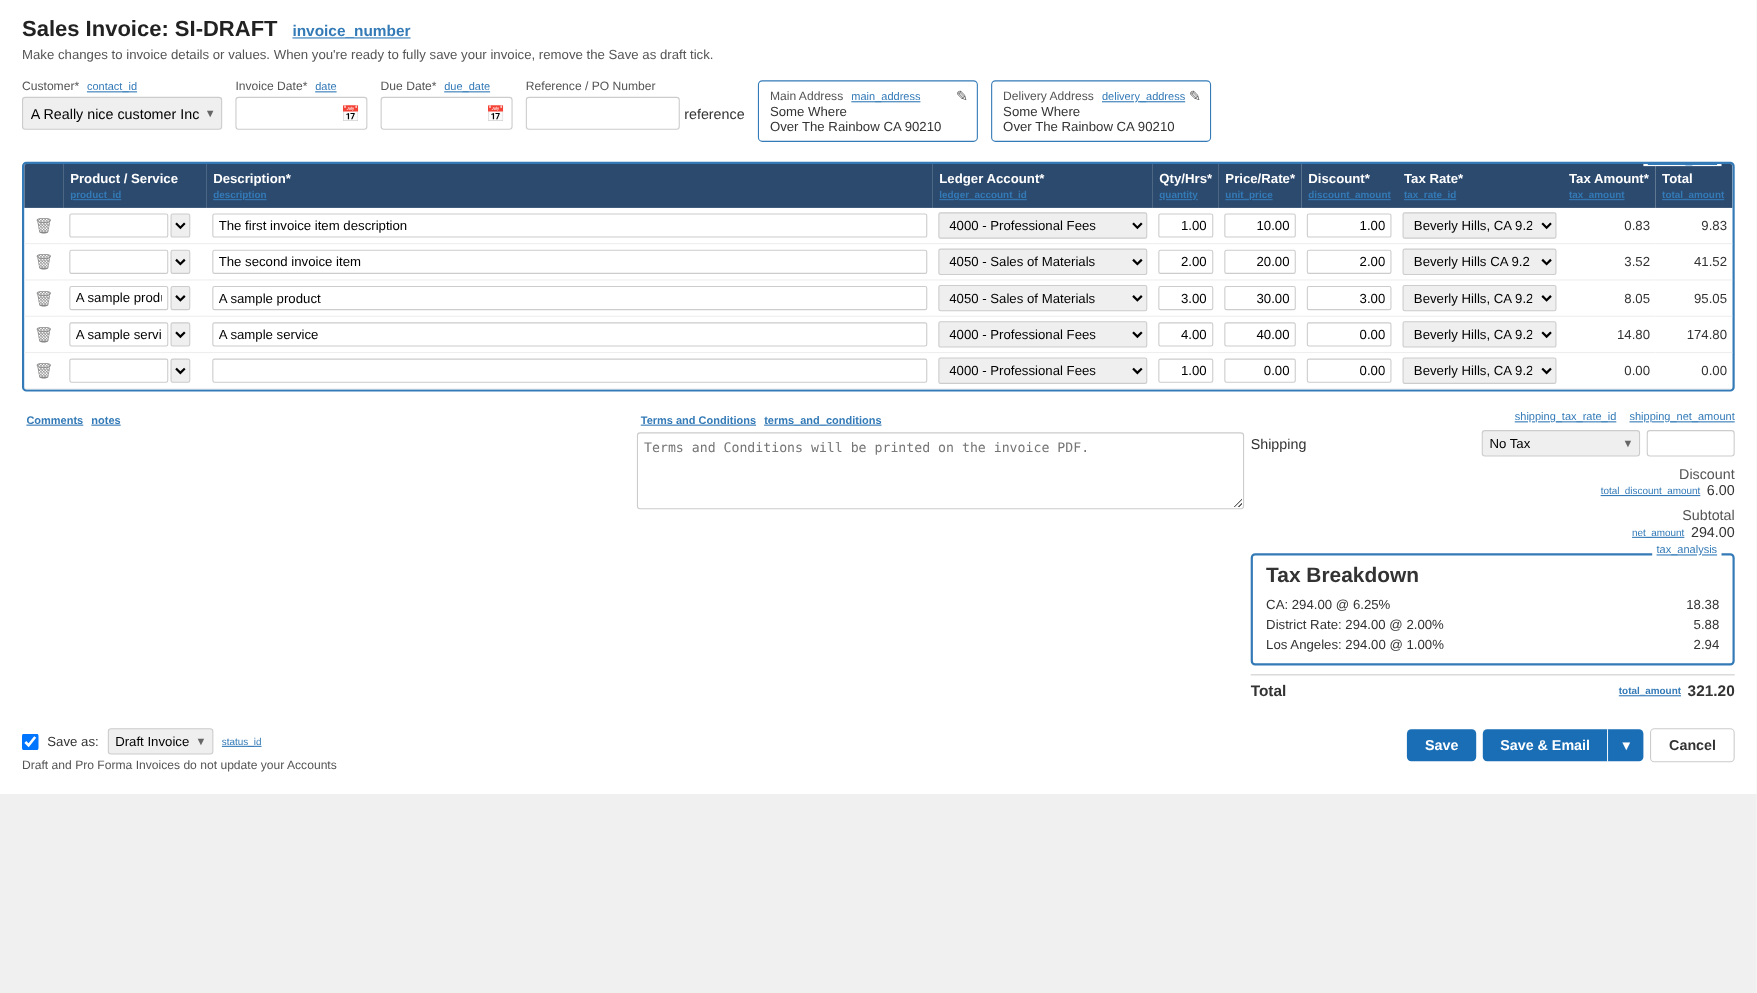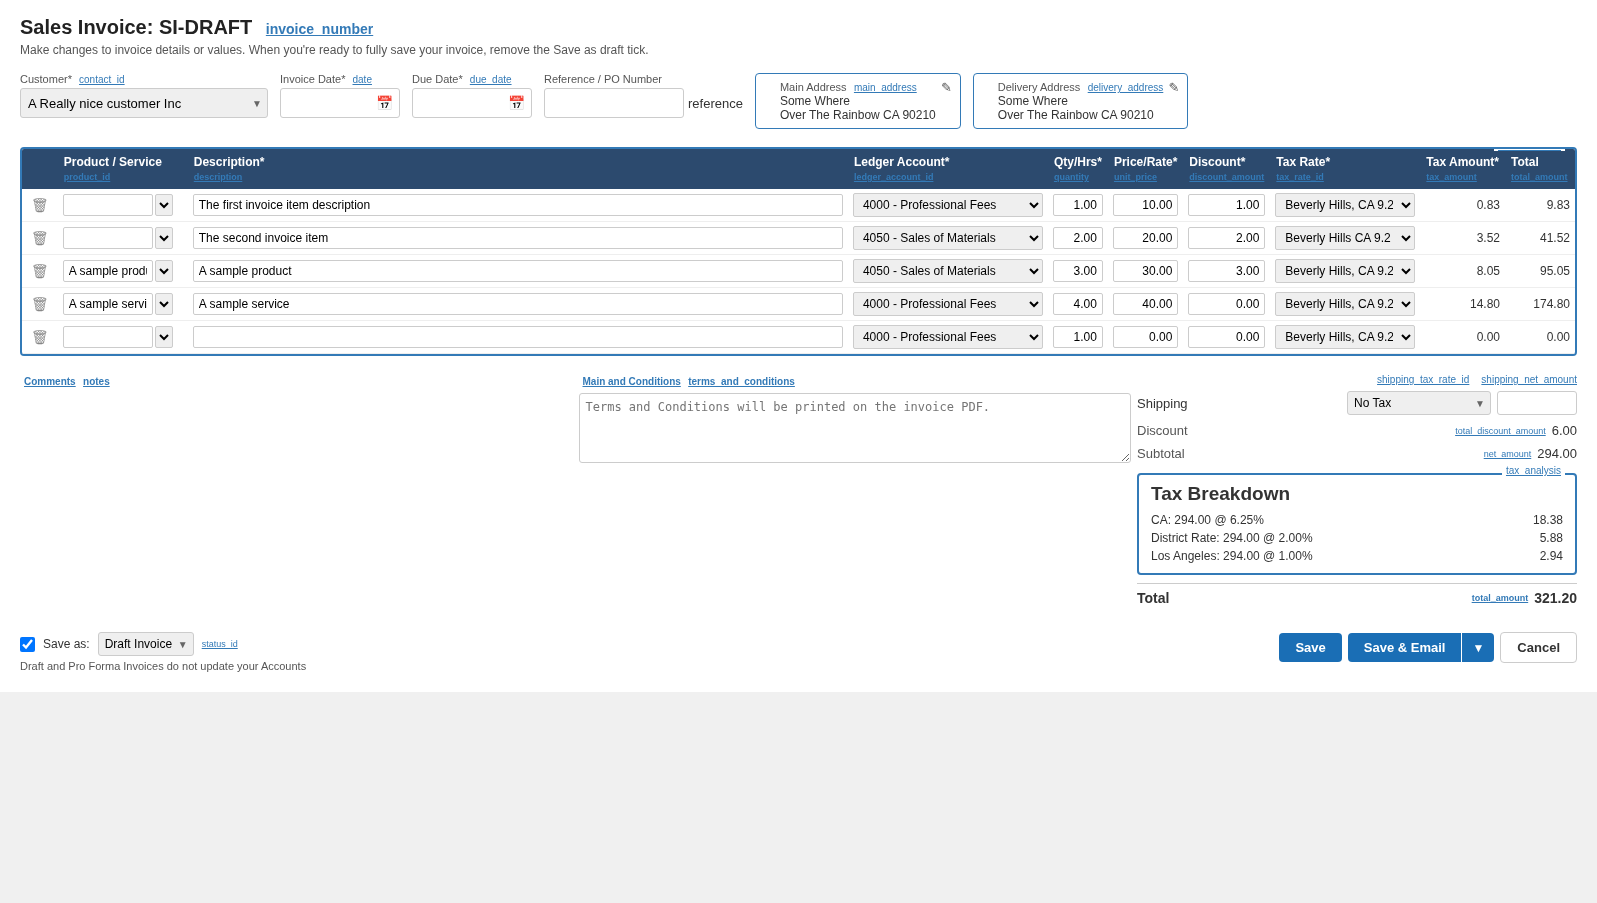--- a/index.html
+++ b/index.html
@@ -12,24 +12,24 @@
 
     
     .header-row { display: flex; gap: 12px; margin-top: 16px; align-items: flex-start; flex-wrap: wrap; }
     .field-group { display: flex; flex-direction: column; gap: 3px; }
     .field-group label { font-size: 11px; color: #555; }
     .field-group label span.field-id { color: #337ab7; text-decoration: underline; font-size: 10px; margin-left: 4px; }
     .field-group input, .field-group select { border: 1px solid #ccc; border-radius: 3px; padding: 5px 7px; font-size: 13px; height: 30px; }
     .input-with-icon { display: flex; align-items: center; position: relative; }
     .input-with-icon input { padding-right: 28px; }
     .cal-icon { position: absolute; right: 6px; cursor: pointer; color: #555; font-size: 14px; }
-    .customer-select { width: 248px; }
+    .customer-select { width: 182px; }
     .date-input { width: 120px; }
     .ref-input { width: 140px; }
-    .address-box { border: 1px solid #337ab7; border-radius: 4px; padding: 6px 24px; min-width: 200px; font-size: 12px; position: relative; }
+    .address-box { border: 1px solid #337ab7; border-radius: 4px; padding: 6px 10px; min-width: 200px; font-size: 12px; position: relative; }
     .address-box .addr-label { font-size: 11px; color: #555; }
     .address-box .addr-id { color: #337ab7; text-decoration: underline; font-size: 10px; margin-left: 4px; }
     .address-box .edit-icon { position: absolute; top: 6px; right: 8px; cursor: pointer; color: #555; font-size: 13px; }
 
     
     .invoice-lines-section { border: 2px solid #337ab7; border-radius: 4px; margin-top: 18px; overflow: auto; position: relative; }
     .lines-label { position: absolute; top: -10px; right: 10px; background: #fff; padding: 0 4px; color: #337ab7; text-decoration: underline; font-size: 11px; }
     table.lines-table { width: 100%; border-collapse: collapse; }
     table.lines-table th { background: #2c4a6e; color: #fff; padding: 6px 6px; font-size: 12px; text-align: left; white-space: nowrap; }
     table.lines-table th.right { }
@@ -53,21 +53,21 @@
     
     .bottom-section { display: flex; gap: 6px; margin-top: 18px; flex-wrap: wrap; }
     .comments-section { flex: 1; min-width: 240px; }
     .terms-section { flex: 1; min-width: 240px; }
     .section-label { font-size: 12px; font-weight: bold; margin-bottom: 5px; }
     .section-label span { color: #337ab7; text-decoration: underline; font-size: 10px; margin-left: 4px; }
     textarea { border: 1px solid #ccc; border-radius: 3px; padding: 6px; font-size: 12px; width: 100%; resize: vertical; color: #888; }
 
     
     .totals-section { min-width: 440px; }
-    .totals-row { display: flex; justify-content: space-between; align-items: flex-start; padding: 4px 0; font-size: 13px; }
+    .totals-row { display: flex; justify-content: space-between; align-items: flex-end; padding: 4px 0; font-size: 13px; flex-direction: column; }
     .totals-row .label { color: #555; }
     .totals-row .value { font-size: 13px; color: #333; }
     .shipping-row { display: flex; justify-content: space-between; align-items: center; padding: 4px 0; }
     .shipping-select { border: 1px solid #ccc; border-radius: 3px; padding: 4px 6px; font-size: 12px; width: 144px; }
     .shipping-input { border: 1px solid #ccc; border-radius: 3px; padding: 4px 6px; font-size: 12px; width: 80px; text-align: right; }
     .tax-breakdown-box { border: 2px solid #337ab7; border-radius: 4px; padding: 8px 12px; margin-top: 8px; margin-bottom: 8px; position: relative; }
     .tax-breakdown-label { font-weight: bold; font-size: 19px; margin-bottom: 6px; }
     .tax-breakdown-id { color: #337ab7; text-decoration: underline; font-size: 10px; position: absolute; top: -10px; right: 10px; background: #fff; padding: 0 4px; }
     .tax-line { display: flex; justify-content: space-between; font-size: 12px; padding: 2px 0; }
     .total-final { display: flex; justify-content: space-between; align-items: center; padding: 6px 0; font-size: 14px; font-weight: bold; border-top: 1px solid #ccc; margin-top: 4px; }
@@ -344,21 +344,21 @@
 
     <div class="comments-section">
       <div class="section-label">
         <span>Comments</span>
         <span style="color:#337ab7;text-decoration:underline;font-size:10px;margin-left:4px;">notes</span>
       </div>
     </div>
 
     <div class="terms-section">
       <div class="section-label">
-        <span>Main and Conditions</span>
+        <span>Terms and Conditions</span>
         <span style="color:#337ab7;text-decoration:underline;font-size:10px;margin-left:4px;">terms_and_conditions</span>
       </div>
       <textarea rows="4" placeholder="Terms and Conditions will be printed on the invoice PDF." style=""></textarea>
     </div>
 
     <div class="totals-section">
 
       <div class="totals-annot-row">
         <span>shipping_tax_rate_id</span>
         <span>shipping_net_amount</span>

